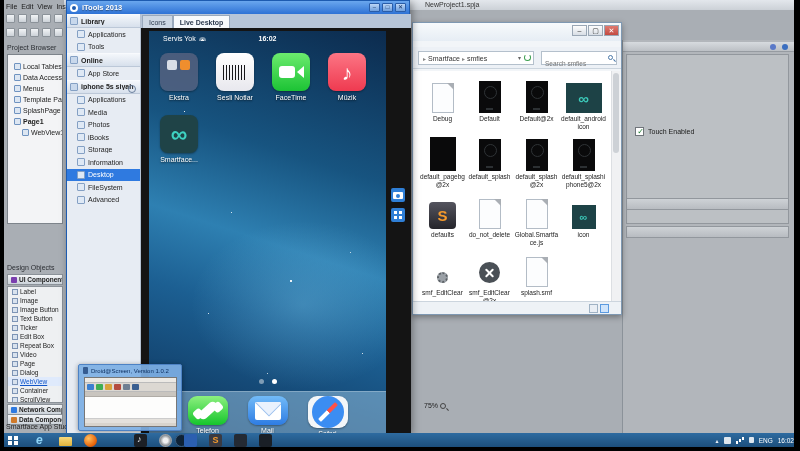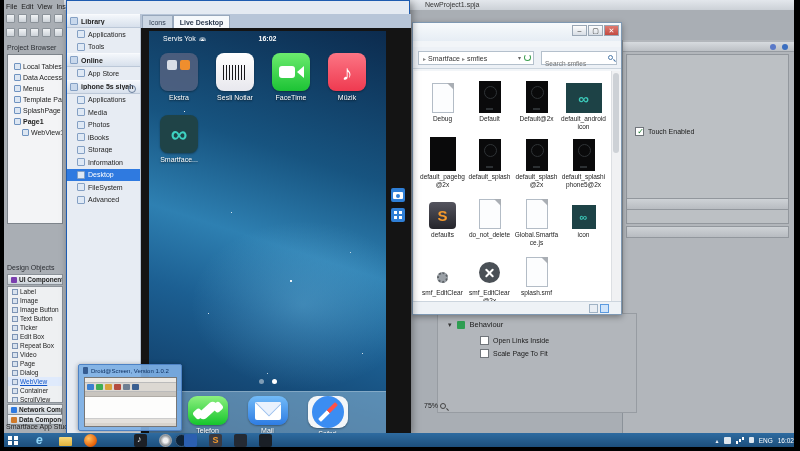--- a/index.html
+++ b/index.html
@@ -372,39 +372,20 @@
       <div class="props-block">
         <div class="touch-row">
           <span class="cb checked"></span>
           <span>Touch Enabled</span>
         </div>
       </div>
       <div class="strip" style="top:158px;"></div>
       <div class="strip" style="top:186px;"></div>
     </div>
 
-    <div class="behaviour">
-      <div class="bh-head">
-        <span class="bh-arrow">▾</span>
-        <span class="bh-ic"></span>
-        <span>Behaviour</span>
-      </div>
-      <div class="bh-opts">
-
-          <div class="bh-opt">
-            <span class="cb"></span>
-            <span>Open Links Inside</span>
-          </div>
-
-          <div class="bh-opt">
-            <span class="cb"></span>
-            <span>Scale Page To Fit</span>
-          </div>
-        </div>
-    </div>
     <div class="zoom-ind">
       <span>75%</span>
       <span class="lens"></span>
     </div>
   </div>
 
   <div class="explorer">
     <div class="ex-titlebar">
       <div class="ex-caps">
         <div class="ex-cap">–</div>
@@ -544,20 +525,29 @@
       </div>
     <div class="ex-status">
       <div class="view-toggles">
         <div class="vt"></div>
         <div class="vt active"></div>
       </div>
     </div>
   </div>
 
   <div class="itools">
+    <div class="it-titlebar">
+      <span class="it-logo"></span>
+      <span class="it-title">iTools 2013</span>
+      <span class="it-caps">
+        <span class="it-cap">–</span>
+        <span class="it-cap">□</span>
+        <span class="it-cap">✕</span>
+      </span>
+    </div>
 
     <div class="it-sidebar">
 
         <div class="sb-row group">
           <span class="sb-ic"></span>
           <span class="sb-label">Library</span>
         </div>
 
         <div class="sb-row item">
           <span class="sb-ic"></span>

